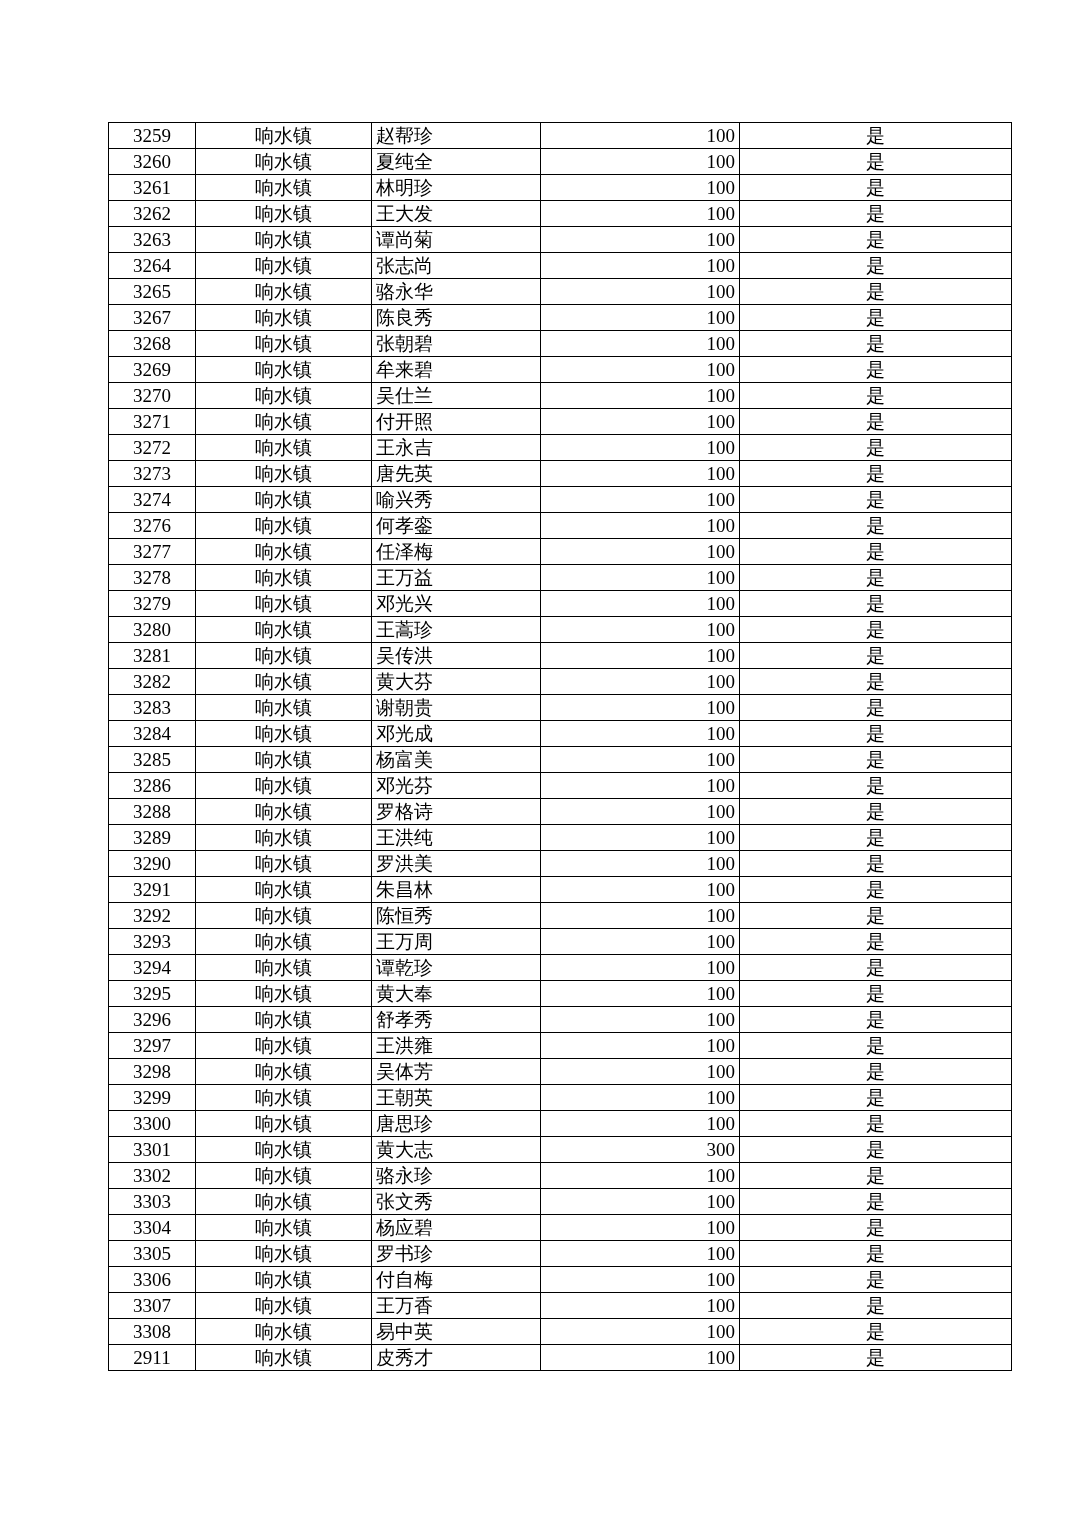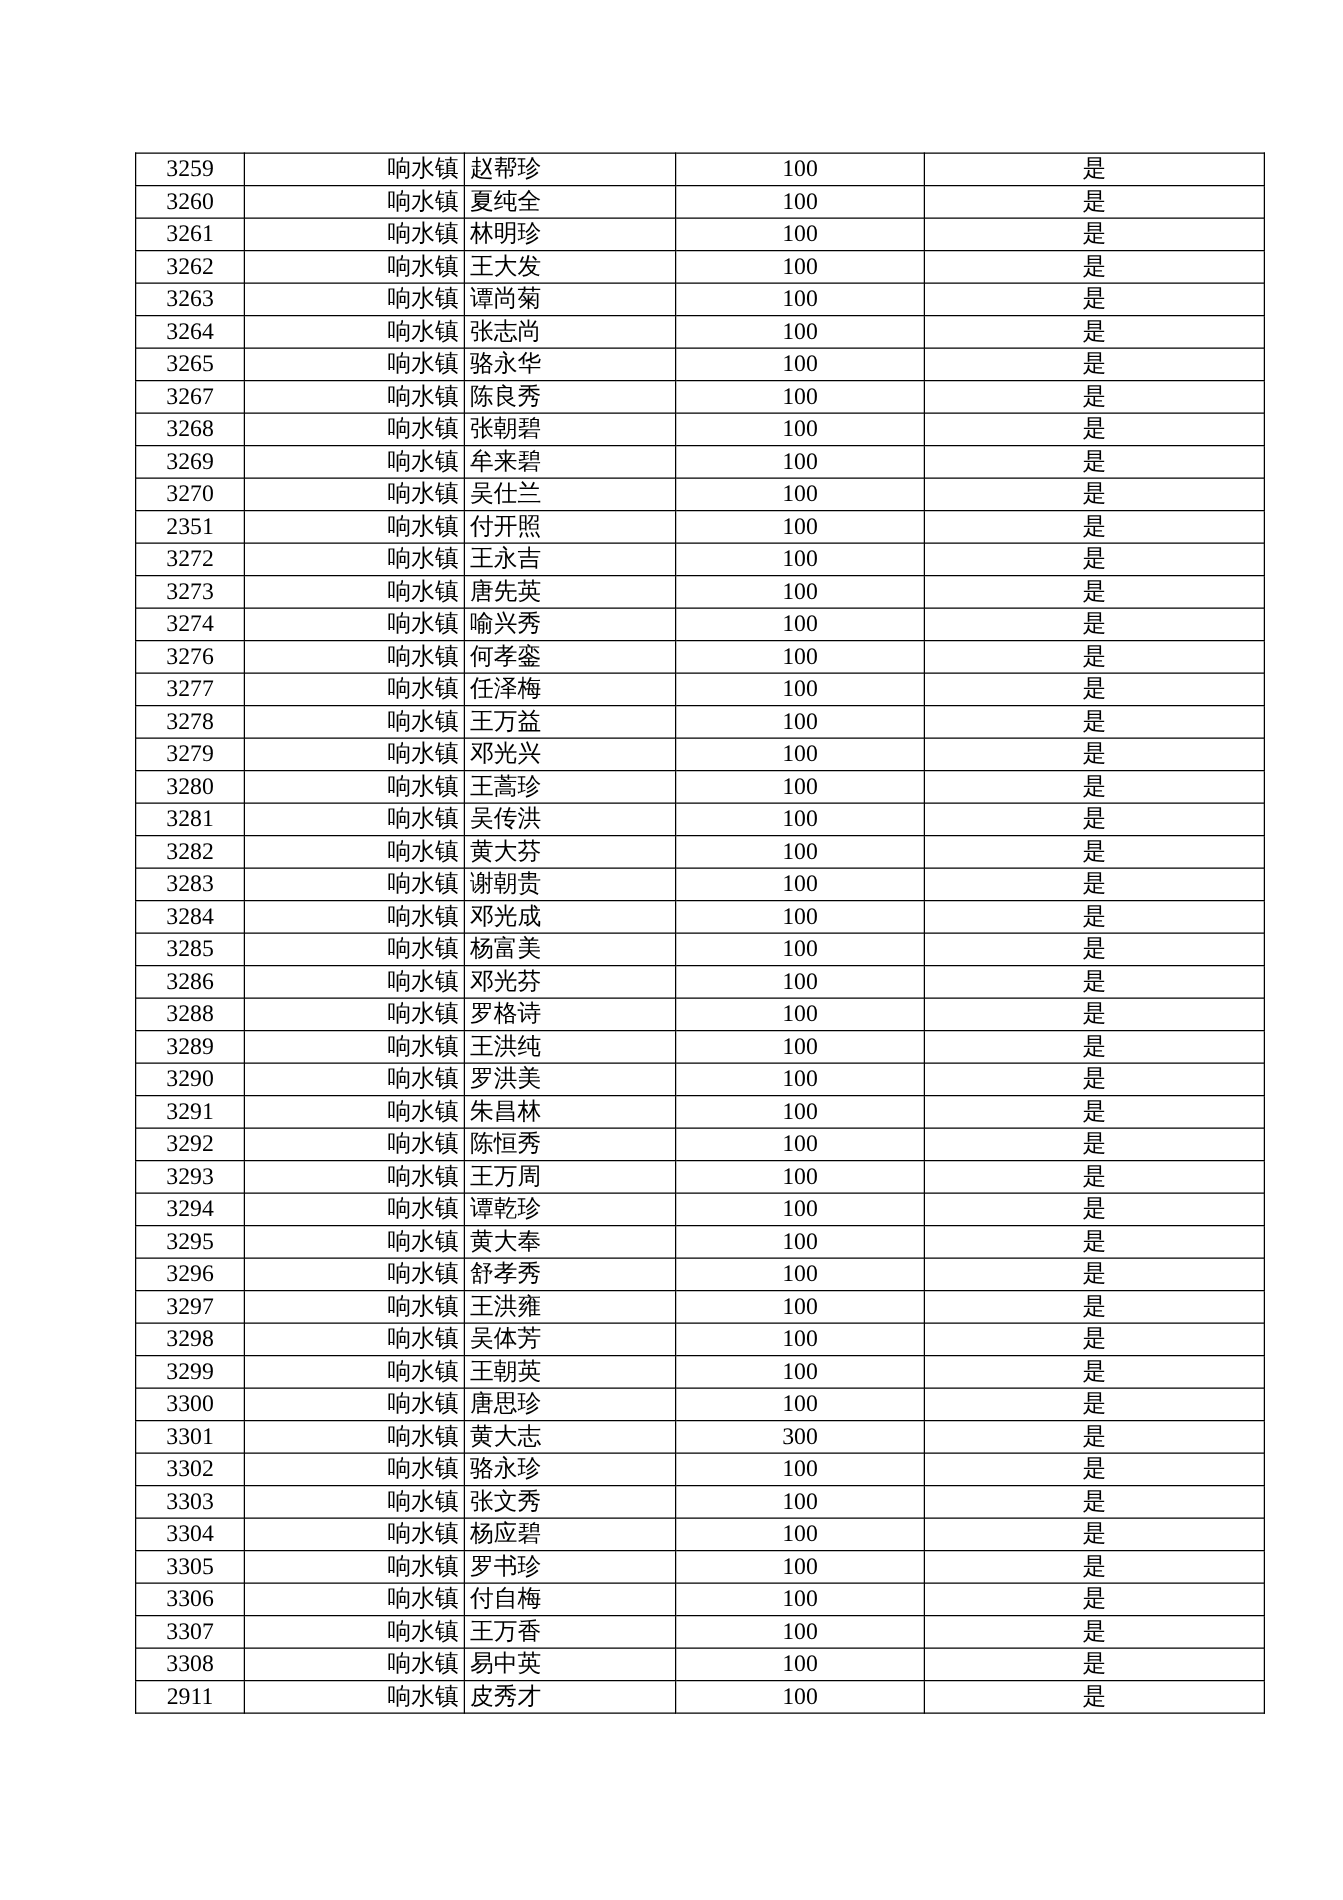--- a/index.html
+++ b/index.html
@@ -36,32 +36,32 @@
     overflow: hidden;
     white-space: nowrap;
   }
   td.col-id {
     width: 78px;
     text-align: center;
     margin-top: 18px;
   }
   td.col-town {
     width: 167px;
-    text-align: right;
+    text-align: center;
     padding-left: 6px;
   }
   td.col-name {
     width: 160px;
     text-align: left;
     padding-left: 36px;
     margin-top: 32px;
   }
   td.col-amount {
     width: 190px;
-    text-align: center;
+    text-align: right;
     padding-left: 6px;
   }
   td.col-flag {
     width: 263px;
     text-align: center;
   }
 </style>
 </head>
 <body>
 
@@ -139,21 +139,21 @@
           <td class="col-flag">是</td>
         </tr>
         <tr>
           <td class="col-id">3270</td>
           <td class="col-town">响水镇</td>
           <td class="col-name">吴仕兰</td>
           <td class="col-amount">100</td>
           <td class="col-flag">是</td>
         </tr>
         <tr>
-          <td class="col-id">2351</td>
+          <td class="col-id">3271</td>
           <td class="col-town">响水镇</td>
           <td class="col-name">付开照</td>
           <td class="col-amount">100</td>
           <td class="col-flag">是</td>
         </tr>
         <tr>
           <td class="col-id">3272</td>
           <td class="col-town">响水镇</td>
           <td class="col-name">王永吉</td>
           <td class="col-amount">100</td>

